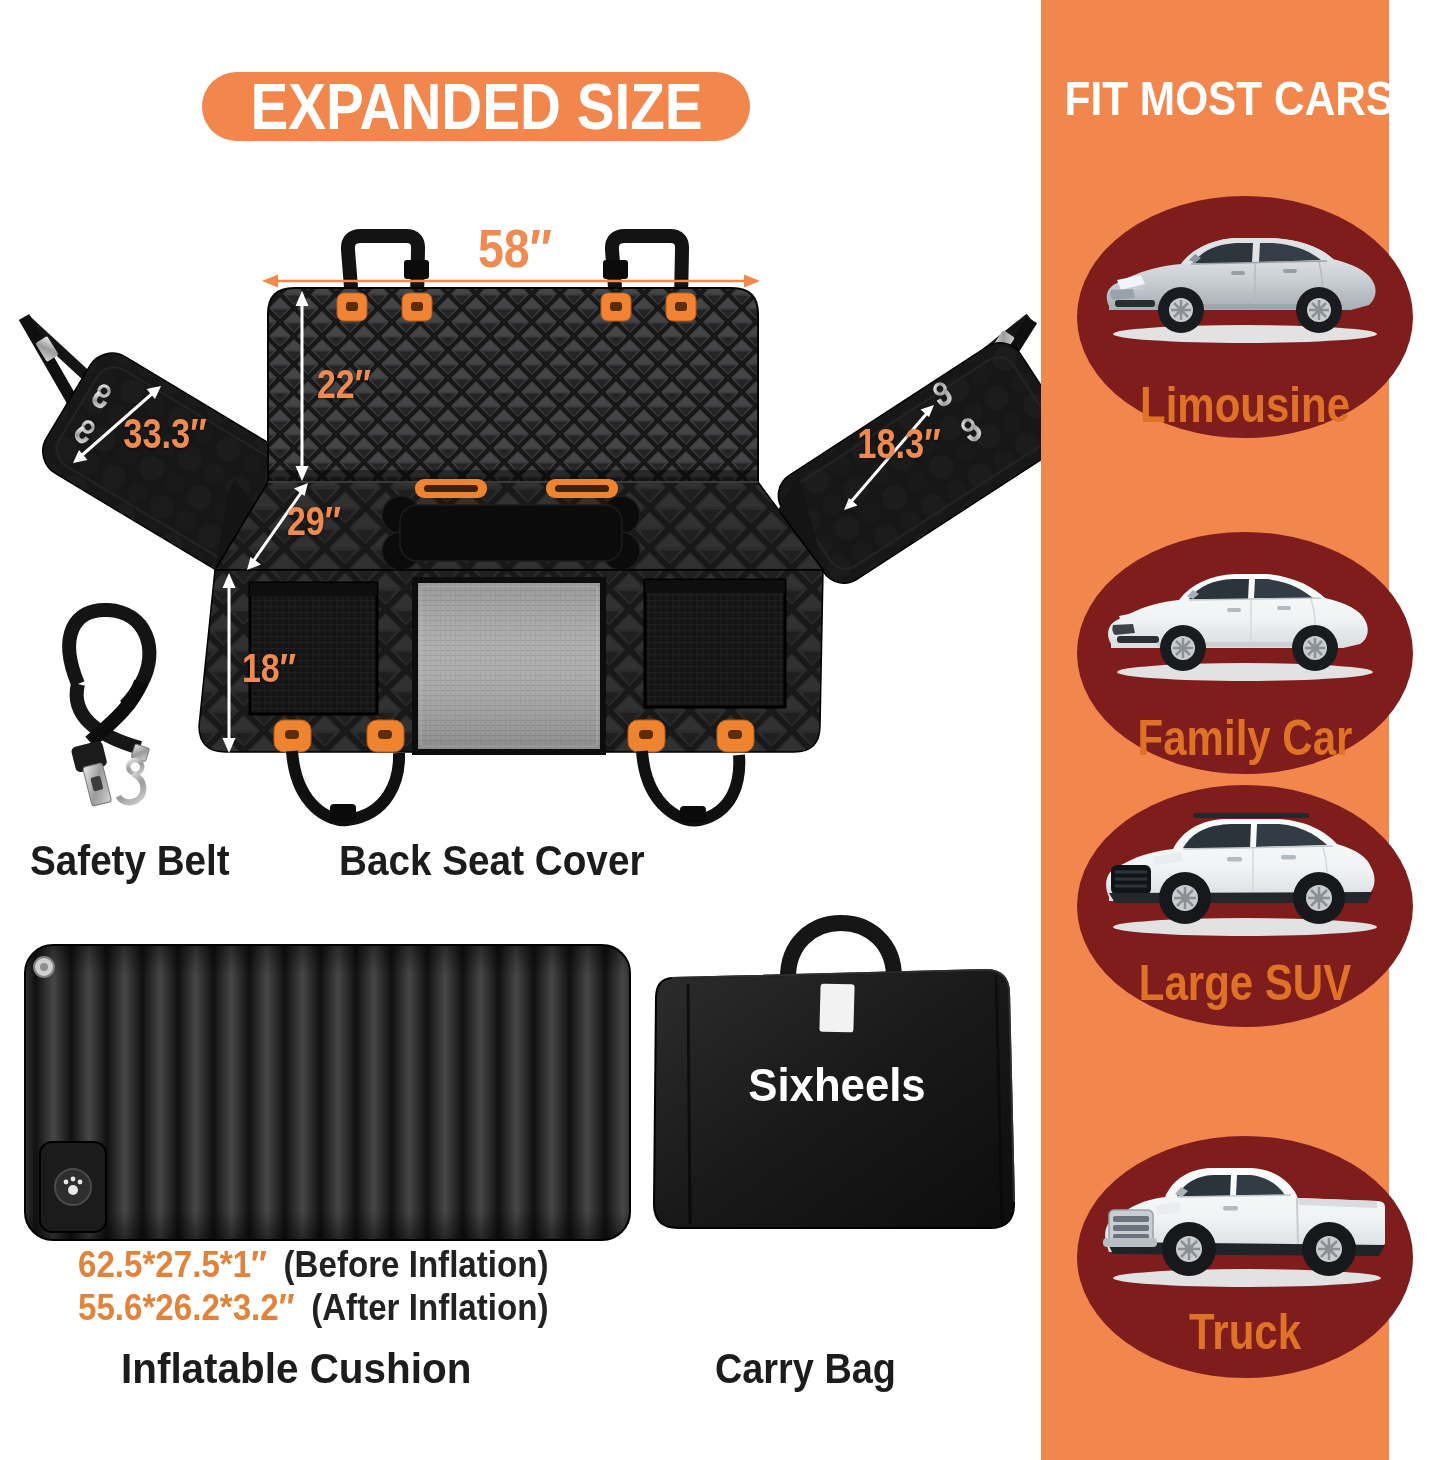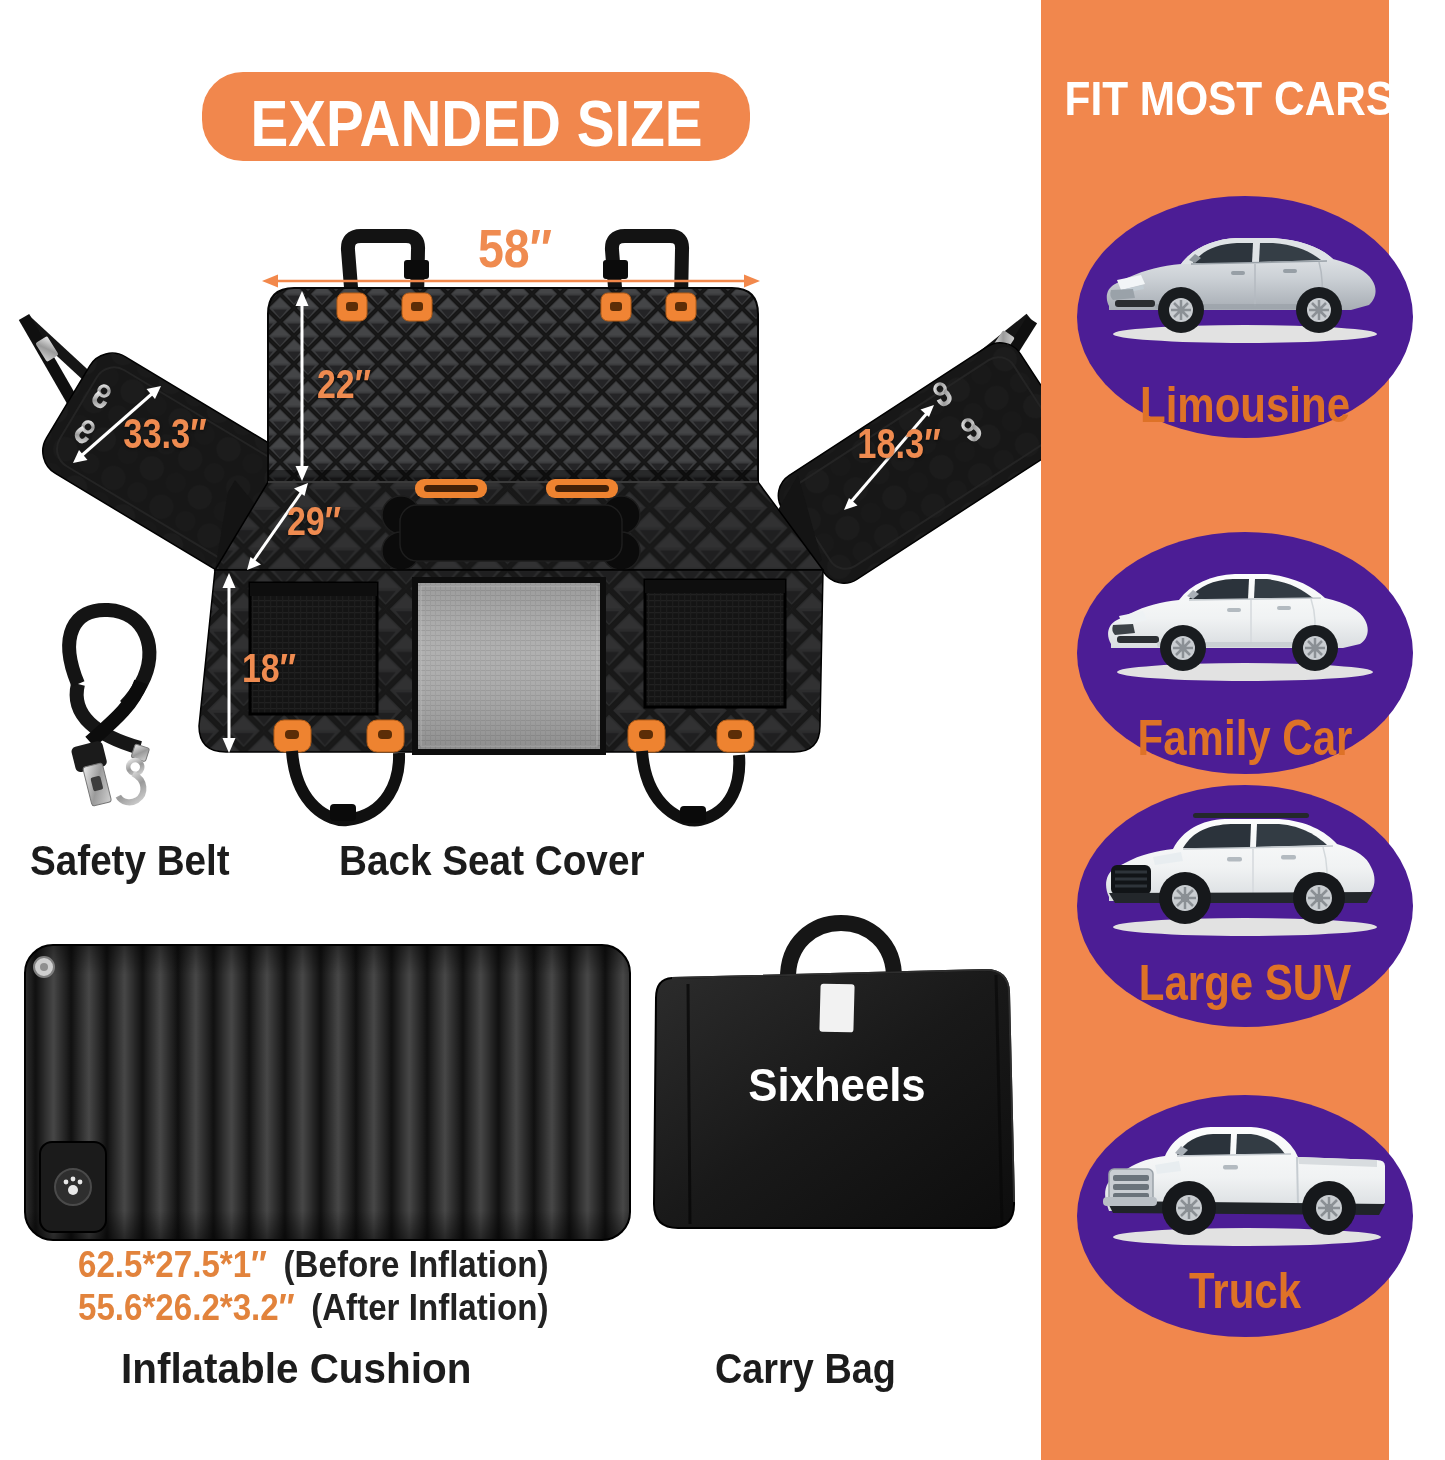--- a/index.html
+++ b/index.html
@@ -1,27 +1,27 @@
 <!DOCTYPE html>
 <html><head>
 <meta charset="utf-8">
 <style>
   html,body{margin:0;padding:0;background:#ffffff;}
   .canvas{position:relative;width:1445px;height:1460px;background:#ffffff;overflow:hidden;
           font-family:"Liberation Sans", sans-serif;}
   .abs{position:absolute;}
   
-  .badge{left:202px;top:72px;width:548px;height:89px;border-radius:41px;background:#F1874D;
-         display:flex;align-items:flex-end;justify-content:center;}
+  .badge{left:202px;top:72px;width:548px;height:69px;border-radius:41px;background:#F1874D;
+         display:flex;align-items:center;justify-content:center;}
   .badge span{color:#fff;font-weight:bold;font-size:64px;transform:scaleX(.885);white-space:nowrap;}
   
   .fit-panel{left:1041px;top:0;width:348px;height:1460px;background:#F1874D;}
   .fit-title{position:absolute;left:0;top:74px;width:100%;text-align:center;color:#fff;
              font-weight:bold;font-size:49px;line-height:1;transform:scaleX(.865);white-space:nowrap;}
-  .vehicle-card{position:absolute;left:36px;width:336px;height:242px;background:#4c1d95;border-radius:50%;}
+  .vehicle-card{position:absolute;left:36px;width:336px;height:242px;background:#7f1d1d;border-radius:50%;}
   .vehicle-card svg{position:absolute;left:18px;top:10px;}
   .vehicle-label{position:absolute;left:0;width:100%;text-align:center;color:#DE7227;
                  font-weight:bold;font-size:50px;line-height:1;transform:scaleX(.84);white-space:nowrap;}
   
   .dim{color:#EF8B50;font-weight:bold;white-space:nowrap;line-height:1;
        text-shadow:0 1px 3px rgba(0,0,0,0.6);}
   .dim.on-white{text-shadow:none;}
   .plabel{color:#1c1c1c;font-weight:bold;font-size:43px;line-height:1;white-space:nowrap;
           transform-origin:left center;}
   .spec{font-weight:bold;font-size:36px;line-height:1;white-space:nowrap;transform:scaleX(.92);transform-origin:left center;}
@@ -465,21 +465,21 @@
             <line x1="224" y1="92" x2="224" y2="114"></line>
             <line x1="213" y1="103" x2="235" y2="103"></line>
             <line x1="216" y1="95" x2="232" y2="111"></line>
             <line x1="232" y1="95" x2="216" y2="111"></line>
           </g>
         </g>
       </svg>
       <div class="vehicle-label" style="top:173px">Large SUV</div>
     </div>
 
-    <div class="vehicle-card" style="top:1095px">
+    <div class="vehicle-card" style="top:1136px">
       <svg width="300" height="150" viewBox="0 0 300 150">
         <ellipse cx="152" cy="132" rx="134" ry="9" fill="#e2e2e2"></ellipse>
         <path d="M12,100 C8,88 10,76 22,70 L32,64 C44,56 56,53 70,51 C78,33 94,23 116,22 L156,22 C178,23 192,33 200,46 L203,52 L282,55 Q290,55 290,61 L290,98 L278,106 L14,106 Z" fill="url(#whiteBody)"></path>
         <path d="M82,50 C90,36 102,30 118,29 L136,29 L135,50 Z" fill="#2b333b"></path>
         <path d="M142,29 L156,29 C172,31 182,38 190,49 L141,49 Z" fill="#333c44"></path>
         <path d="M203,52 L282,55 L282,62 L204,59 Z" fill="#d8dcdf"></path>
         <path d="M202,52 L203,101" stroke="#c6ccd1" stroke-width="2"></path>
         <path d="M82,51 L196,49" stroke="#c2c8cd" stroke-width="1.5"></path>
         <rect x="128" y="60" width="15" height="4.5" rx="2" fill="#b3bac0"></rect>
         <rect x="14" y="64" width="44" height="34" rx="5" fill="#c9ced3" stroke="#9aa2a9" stroke-width="1.5"></rect>

